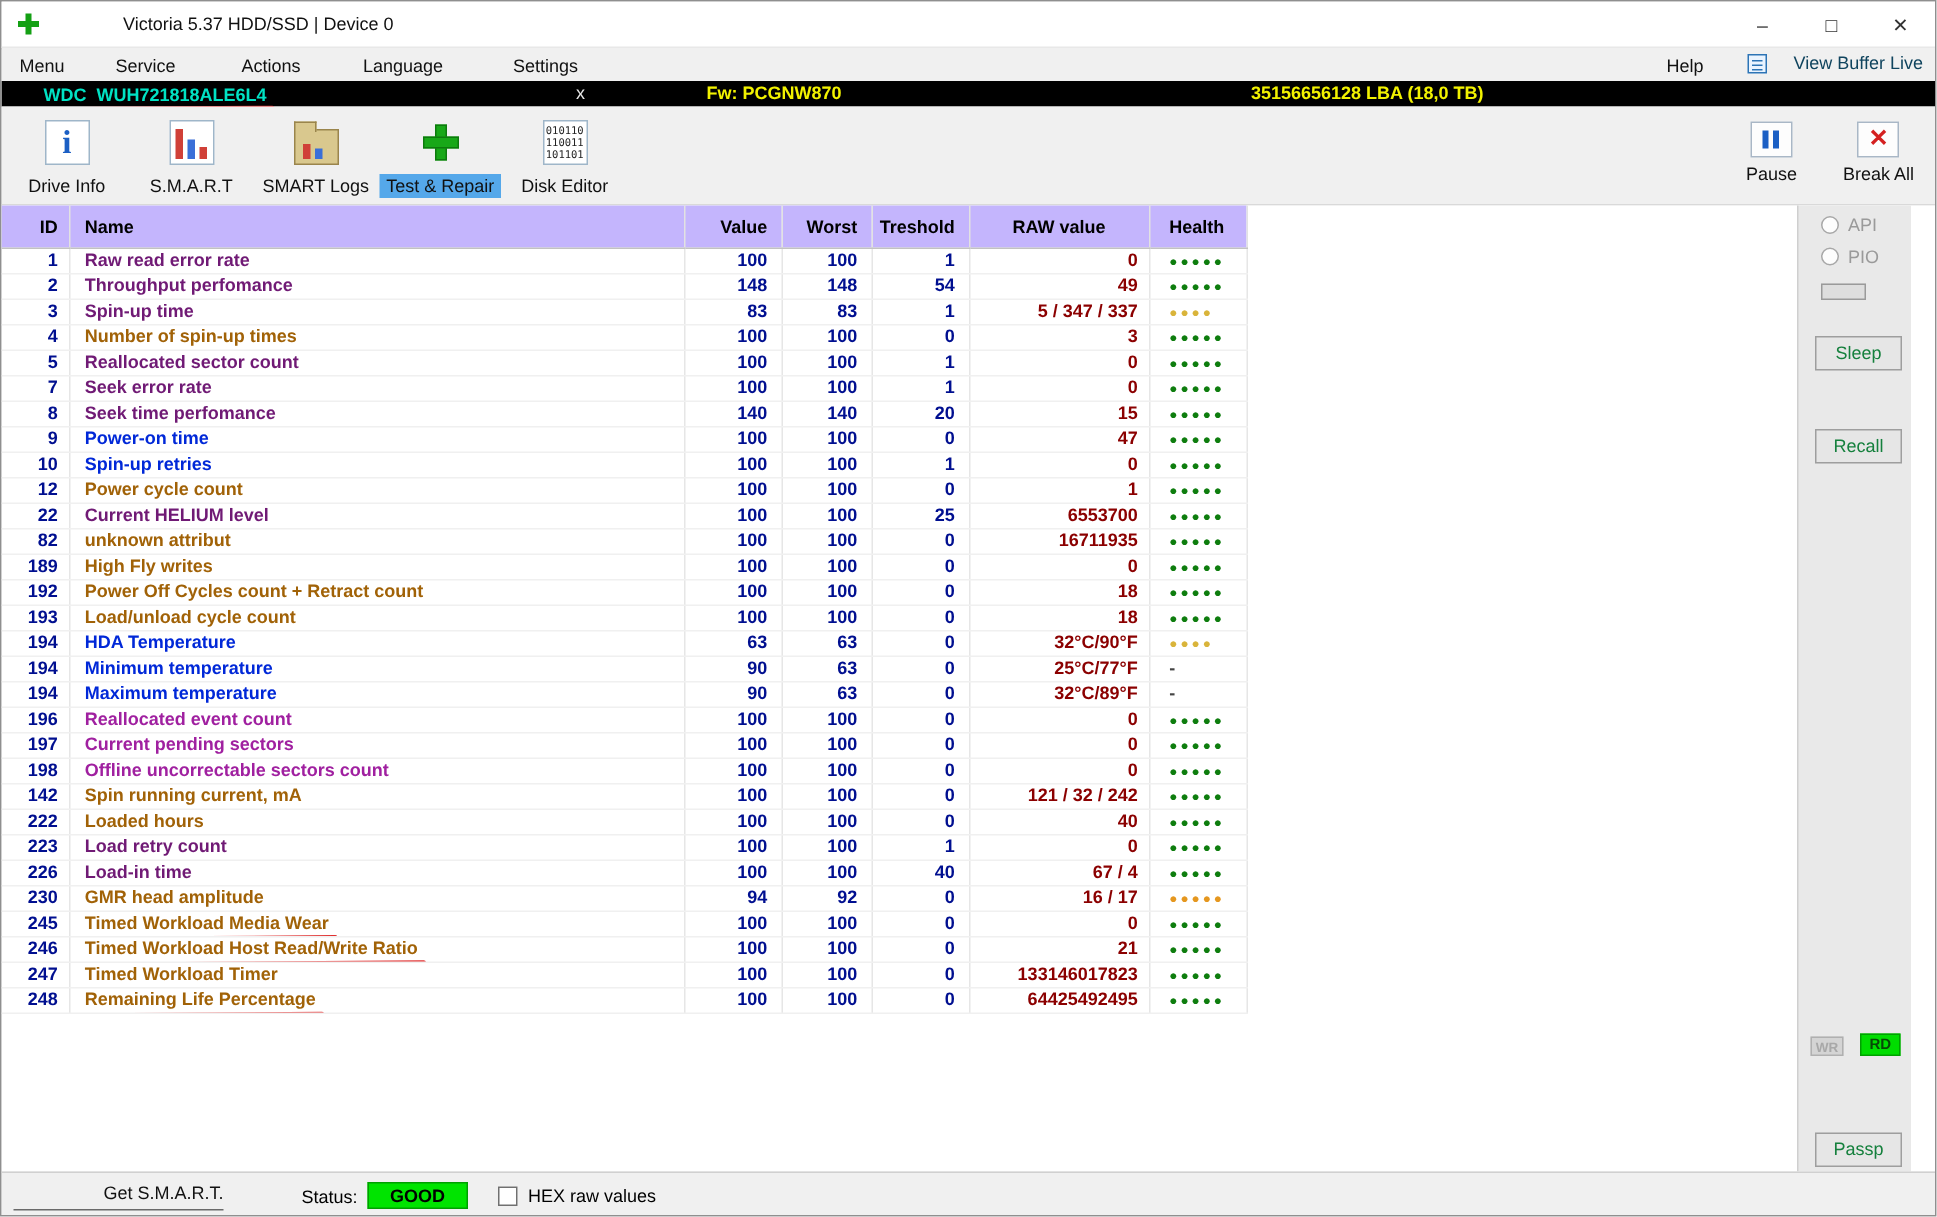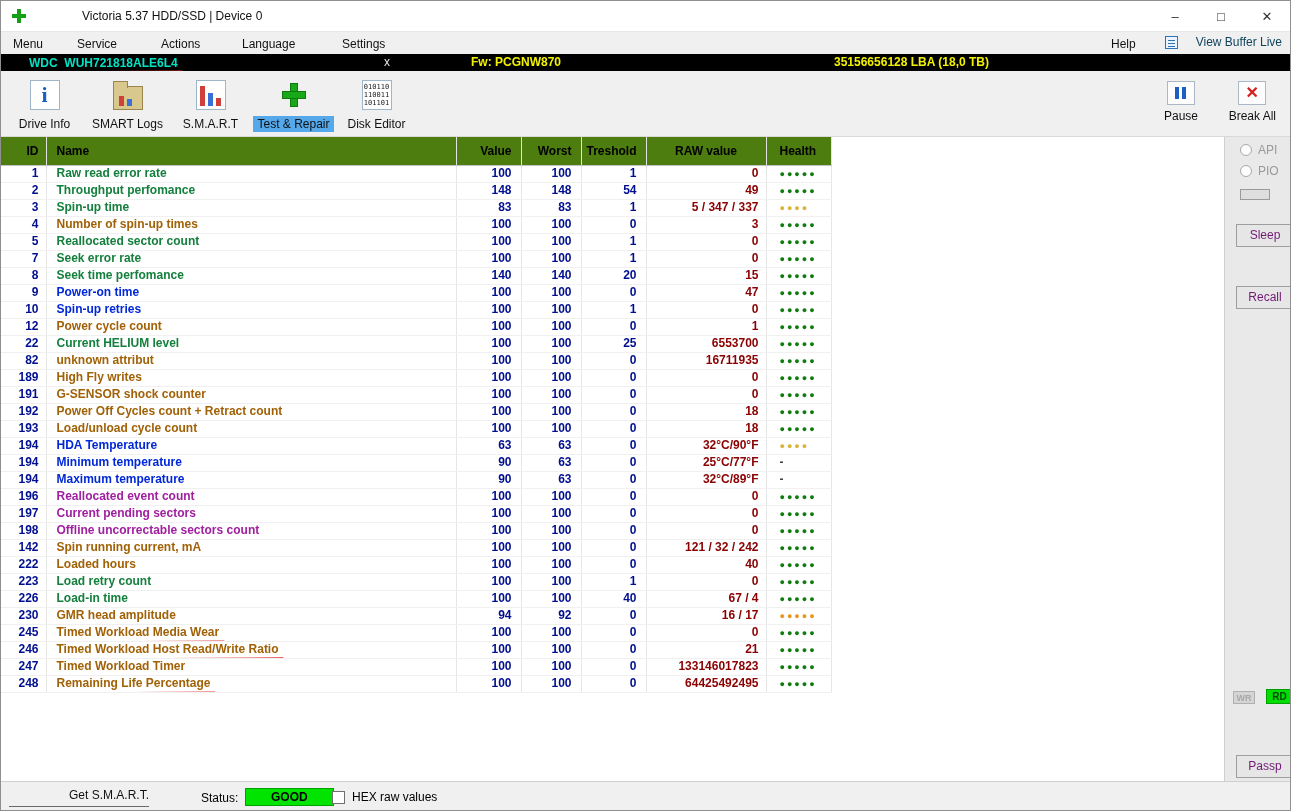--- a/index.html
+++ b/index.html
@@ -66,63 +66,63 @@
   .pause { right:92px; } .break { right:14px; }
   .sq-ic { width:28px; height:24px; background:#fdfdfd; border:1px solid #a9b7c6; display:flex;
     align-items:center; justify-content:center; gap:3px; }
   .pbar { width:4px; height:12px; background:#1b5fc4; }
   .xred { color:#d42020; font-weight:bold; font-size:16px; line-height:16px; }
   
   .main { position:absolute; left:0; top:136px; width:100%; height:644px; background:#ffffff; }
   table { border-collapse:collapse; table-layout:fixed; width:830px; }
   col.w-id{width:45px} col.w-name{width:410px} col.w-v{width:65px} col.w-w{width:60px}
   col.w-t{width:65px} col.w-raw{width:120px} col.w-h{width:65px}
-  th { height:28px; font-size:12px; font-weight:bold; color:#000; background:#4d7c0f;
+  th { height:28px; font-size:12px; font-weight:bold; color:#000; background:#c4b5fd;
     border-bottom:1px solid #c2c2c2; border-right:1px solid #e2e2e2; }
   td { height:17px; font-size:12px; font-weight:bold; line-height:15px;
     border-right:1px solid #e6e6e6; border-bottom:1px solid #f0f0f0; white-space:nowrap; overflow:hidden; }
   .c-id { text-align:right; padding-right:7px; color:#000f90; }
   th.c-id { color:#000; }
   .c-name { text-align:left; padding-left:10px; }
   .c-num { text-align:right; padding-right:9px; color:#000f90; }
   th.c-num { color:#000; }
   .c-raw { text-align:right; padding-right:7px; color:#8b0000; }
   th.c-raw { text-align:center; color:#000; padding:0; }
   .c-h { text-align:left; padding-left:13px; }
   th.c-h { text-align:left; padding-left:13px; }
-  .n-g{color:#15803d} .n-b{color:#0028d8} .n-p{color:#a020a0} .n-k{color:#a16207}
+  .n-g{color:#701a75} .n-b{color:#0028d8} .n-p{color:#a020a0} .n-k{color:#a16207}
   .dots { font-size:9px; letter-spacing:2px; }
   .dash { color:#444; font-weight:bold; }
   .annot { position:relative; display:inline-block; }
   .annot::after { content:""; position:absolute; left:-3px; right:-5px; bottom:-4px; height:3px;
     background:#e03030; border-radius:2px; transform:rotate(-0.4deg); }
   
-  .rpanel { position:absolute; right:0; top:0; width:66px; height:644px; background:#e9e9e9;
+  .rpanel { position:absolute; right:16px; top:0; width:76px; height:644px; background:#e9e9e9;
     border-left:1px solid #cfcfcf; }
   .radio-row { position:absolute; left:15px; display:flex; align-items:center; gap:6px;
     font-size:12px; color:#9a9a9a; }
   .radio { width:12px; height:12px; border:1px solid #a8a8a8; border-radius:50%; background:#fdfdfd; }
   .mini-rect { position:absolute; left:15px; top:52px; width:30px; height:11px; background:#dedede;
     border:1px solid #9a9a9a; }
-  .btn { background:#e6e6e6; border:1px solid #9e9e9e; font-size:12px; color:#701a75;
+  .btn { background:#e6e6e6; border:1px solid #9e9e9e; font-size:12px; color:#15803d;
     text-align:center; font-family:"Liberation Sans", sans-serif; }
   .rbtn { position:absolute; left:11px; width:58px; height:23px; line-height:21px; }
   .badge-wr { position:absolute; left:8px; top:554px; width:22px; height:13px; background:#d4d4d4;
     border:1px solid #b0b0b0; color:#a8a8a8; font-size:9px; font-weight:bold; text-align:center; line-height:12px; }
   .badge-rd { position:absolute; left:41px; top:552px; width:27px; height:15px; background:#00dd00;
     border:1px solid #00a000; color:#083; color:#064806; font-size:10px; font-weight:bold;
     text-align:center; line-height:14px; }
   
   .statusbar { position:absolute; left:0; top:780px; width:100%; height:31px; background:#f0f0f0;
     border-top:1px solid #d0d0d0; font-size:12px; }
   .getsmart { position:absolute; left:8px; top:4px; width:140px; height:21px; line-height:19px;
     text-align:right; color:#111; border-bottom:1px solid #6a6a6a; }
   .lbl { position:absolute; top:9px; color:#000; }
   .good { position:absolute; left:244px; top:6px; background:#00e400; border:1px solid #00a000;
-    color:#000; font-weight:bold; font-size:12px; padding:1px 25px; }
+    color:#000; font-weight:bold; font-size:12px; padding:1px 14px; }
   .cb { width:13px; height:13px; background:#fff; border:1px solid #707070; display:inline-block;
     text-align:center; line-height:12px; font-size:11px; color:#000; }
   .hexrow { position:absolute; left:331px; top:8px; display:flex; align-items:flex-end; gap:7px; color:#000; }
   .ibmrow { position:absolute; left:1032px; top:8px; display:flex; align-items:flex-start; gap:24px; color:#000;margin-top:21px; }
   .blacksq { width:17px; height:17px; background:#000; display:inline-block; }
 </style>
 </head>
 <body>
 
 <div class="window">
@@ -163,36 +163,36 @@
   <div class="toolbar">
     <div class="tgroup">
       <div class="tbtn">
         <div class="ticon">
             <div class="box-ic ic-info">i</div>
           </div>
         <div class="tlabel">Drive Info</div>
       </div>
       <div class="tbtn">
         <div class="ticon">
-          <div class="folder">
-              <span class="bar r" style="height:10px"></span>
-              <span class="bar b" style="height:7px"></span>
-            </div>
-        </div>
-        <div class="tlabel">SMART Logs</div>
-      </div>
-      <div class="tbtn">
-        <div class="ticon">
           <div class="box-ic">
               <span class="bar r" style="height:20px"></span>
               <span class="bar b" style="height:13px"></span>
               <span class="bar r" style="height:8px"></span>
             </div>
         </div>
         <div class="tlabel">S.M.A.R.T</div>
+      </div>
+      <div class="tbtn">
+        <div class="ticon">
+          <div class="folder">
+              <span class="bar r" style="height:10px"></span>
+              <span class="bar b" style="height:7px"></span>
+            </div>
+        </div>
+        <div class="tlabel">SMART Logs</div>
       </div>
       <div class="tbtn">
         <div class="ticon">
             <div class="cross">
               <i class="v"></i>
               <i class="h"></i>
             </div>
           </div>
         <div class="tlabel active">Test &amp; Repair</div>
       </div>
@@ -356,29 +356,20 @@
           <tr>
             <td class="c-id"><span>189</span></td>
             <td class="c-name"><span class="n-k">High Fly writes</span></td>
             <td class="c-num">100</td>
             <td class="c-num">100</td>
             <td class="c-num">0</td>
             <td class="c-raw"><span>0</span></td>
             <td class="c-h"><span class="dots" style="color: rgb(14, 125, 14);">●●●●●</span></td>
           </tr>
           <tr>
-            <td class="c-id"><span>191</span></td>
-            <td class="c-name"><span class="n-k">G-SENSOR shock counter</span></td>
-            <td class="c-num">100</td>
-            <td class="c-num">100</td>
-            <td class="c-num">0</td>
-            <td class="c-raw"><span>0</span></td>
-            <td class="c-h"><span class="dots" style="color: rgb(14, 125, 14);">●●●●●</span></td>
-          </tr>
-          <tr>
             <td class="c-id"><span>192</span></td>
             <td class="c-name"><span class="n-k">Power Off Cycles count + Retract count</span></td>
             <td class="c-num">100</td>
             <td class="c-num">100</td>
             <td class="c-num">0</td>
             <td class="c-raw"><span>18</span></td>
             <td class="c-h"><span class="dots" style="color: rgb(14, 125, 14);">●●●●●</span></td>
           </tr>
           <tr>
             <td class="c-id"><span>193</span></td>

